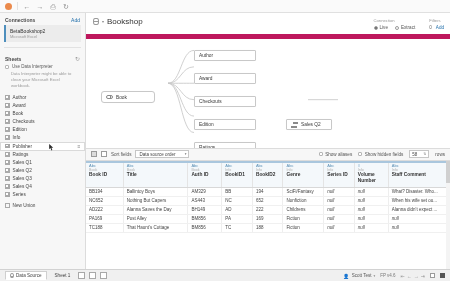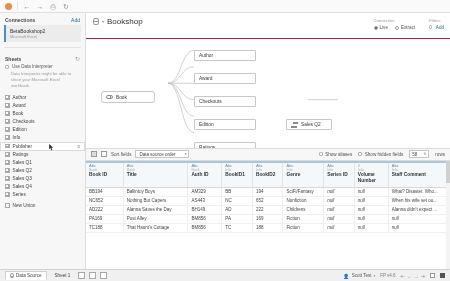--- a/index.html
+++ b/index.html
@@ -90,21 +90,21 @@
     border: 1px dashed #a9a9a9;
   }
   .cursor-ptr { position: absolute; width: 5px; height: 7px; pointer-events: none; }
 
   
   .right { flex: 1; display: flex; flex-direction: column; min-width: 0; }
 
   
   .ds-header {
     height: 26px; min-height: 26px;
-    background: #fff; border-bottom: 1px solid #be185d;
+    background: #fff; border-bottom: 5px solid #be185d;
     display: flex; align-items: flex-start; padding: 4px 6px 0 7px;
   }
   .ds-title-wrap { display: flex; align-items: center; gap: 3px; }
   .db-ico {
     width: 6px; height: 7px;
     border: 1px solid #9a9a9a; border-radius: 2px/3px;
     position: relative;
   }
   .db-ico::after {
     content: ""; position: absolute; left: 0; right: 0; top: 2px; height: 1px; background: #9a9a9a;

